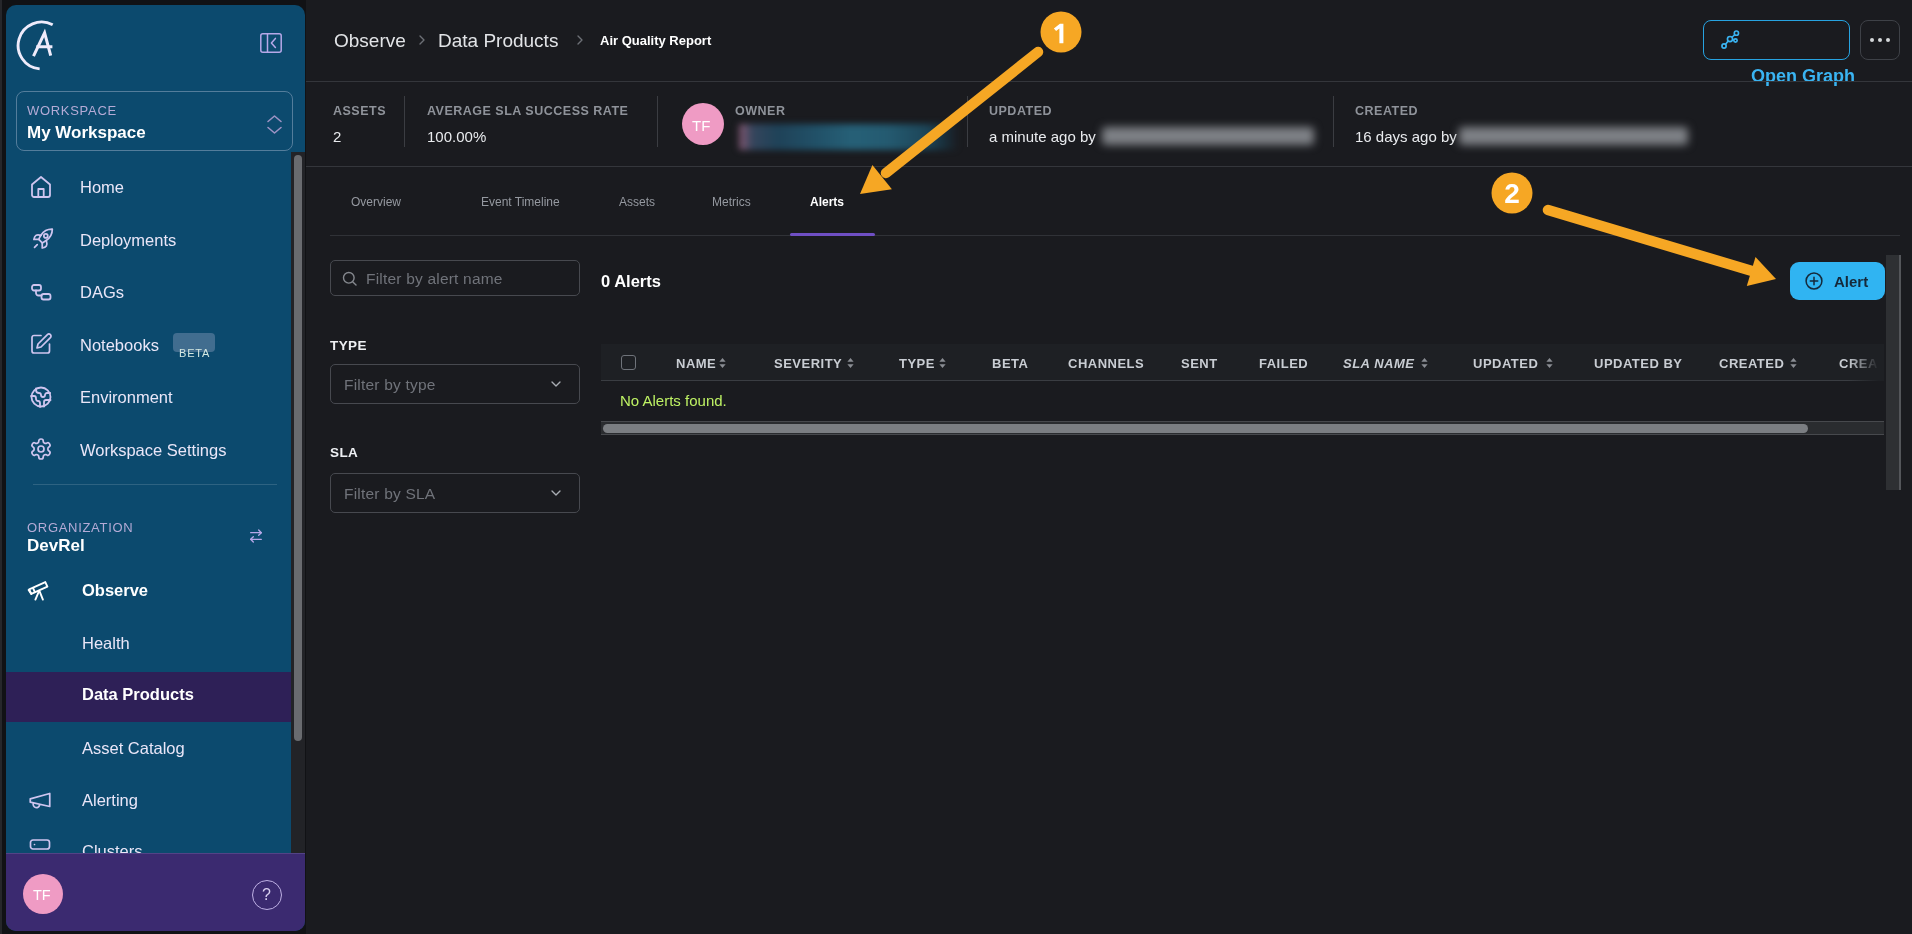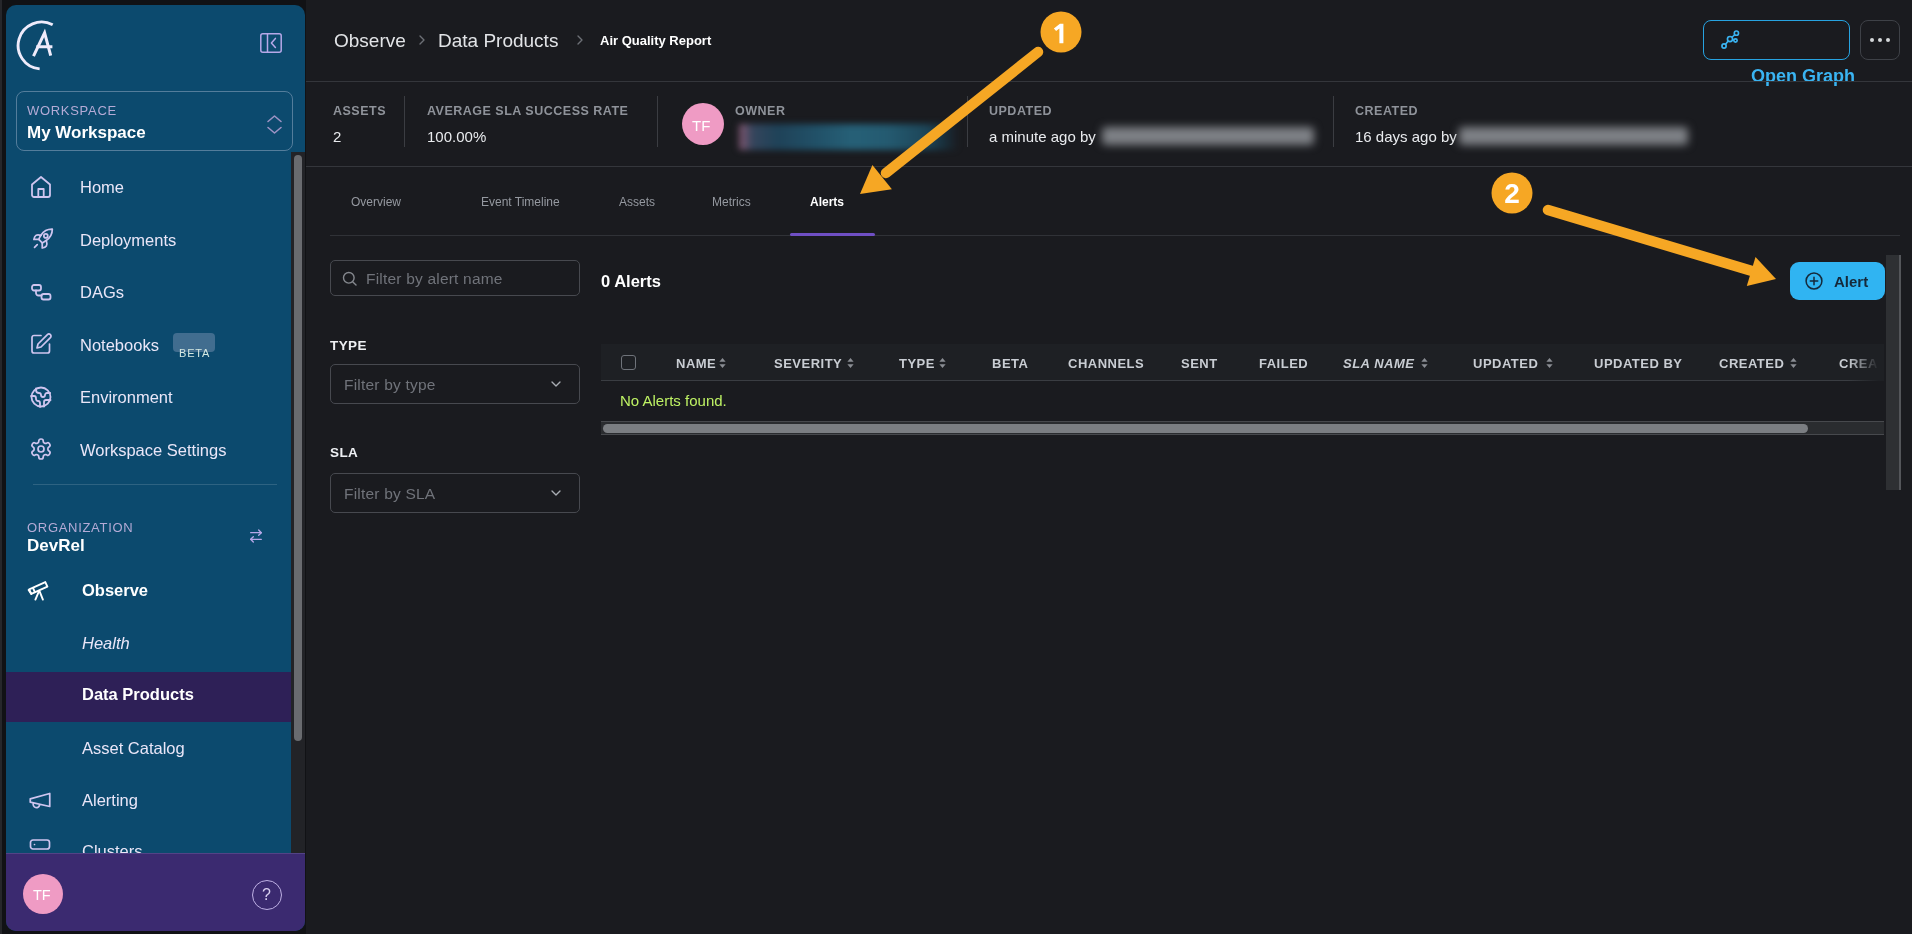--- a/index.html
+++ b/index.html
@@ -110,21 +110,21 @@
 
     <svg class="abs" style="left:21px;top:573px;color:#FFFFFF;" width="24" height="24" viewBox="0 0 24 24" fill="none" stroke="currentColor" stroke-width="1.9" stroke-linecap="round" stroke-linejoin="round">
       <path d="M2.2 11.4 18.3 4.1 l2.1 4.5 L4.3 15.9 Z"></path>
       <path d="m6 10 1.9 4.2"></path>
       <path d="M1.6 12 l2.7 3.9"></path>
       <path d="M11.7 13.8 8.4 21.6"></path>
       <path d="m12.6 13.4 3.3 8.2"></path>
     </svg>
     <div class="vc" style="left:76px;top:585px;color:#FFFFFF;font-size:16.5px;font-weight:bold;">Observe</div>
 
-    <div class="vc navtxt" style="left:76px;top:638px;font-style:italic;">Health</div>
+    <div class="vc navtxt" style="left:76px;top:638px;">Health</div>
 
     <div class="abs" style="left:0;top:667px;width:285px;height:50px;background:#2E2057;"></div>
     <div class="vc" style="left:76px;top:689px;color:#FFFFFF;font-size:16.5px;font-weight:bold;">Data Products</div>
 
     <div class="vc navtxt" style="left:76px;top:743px;">Asset Catalog</div>
 
     <svg class="icn" style="left:21px;top:782px;" width="26" height="26" viewBox="0 0 24 24" fill="none" stroke="currentColor" stroke-width="1.6" stroke-linecap="round" stroke-linejoin="round">
       <path d="m3 11 18-5v12L3 14v-3z"></path>
       <path d="M11.6 16.8a3 3 0 1 1-5.8-1.6"></path>
     </svg>

